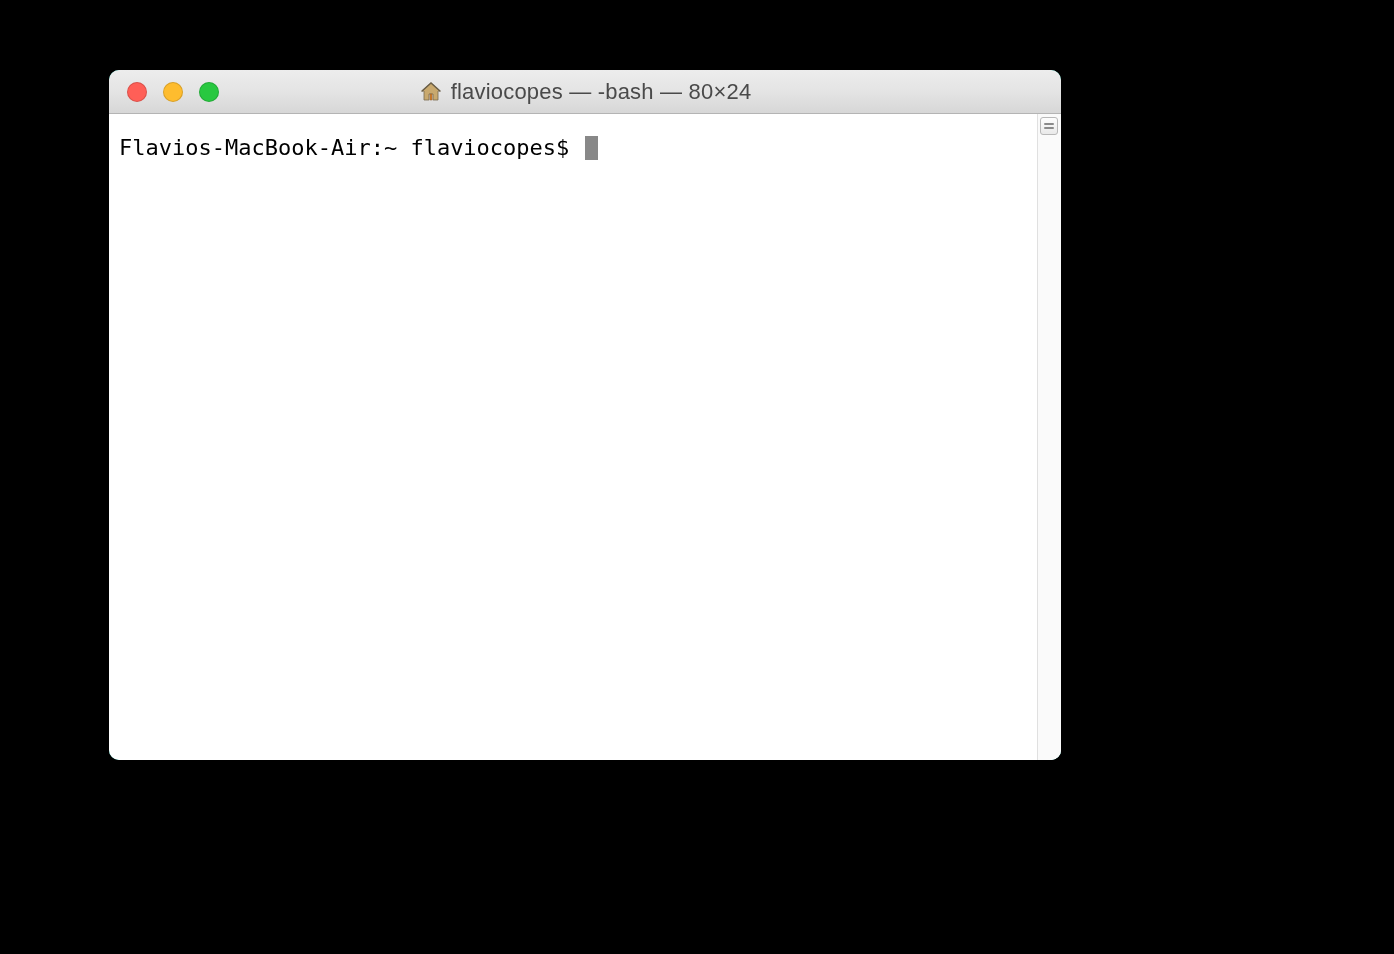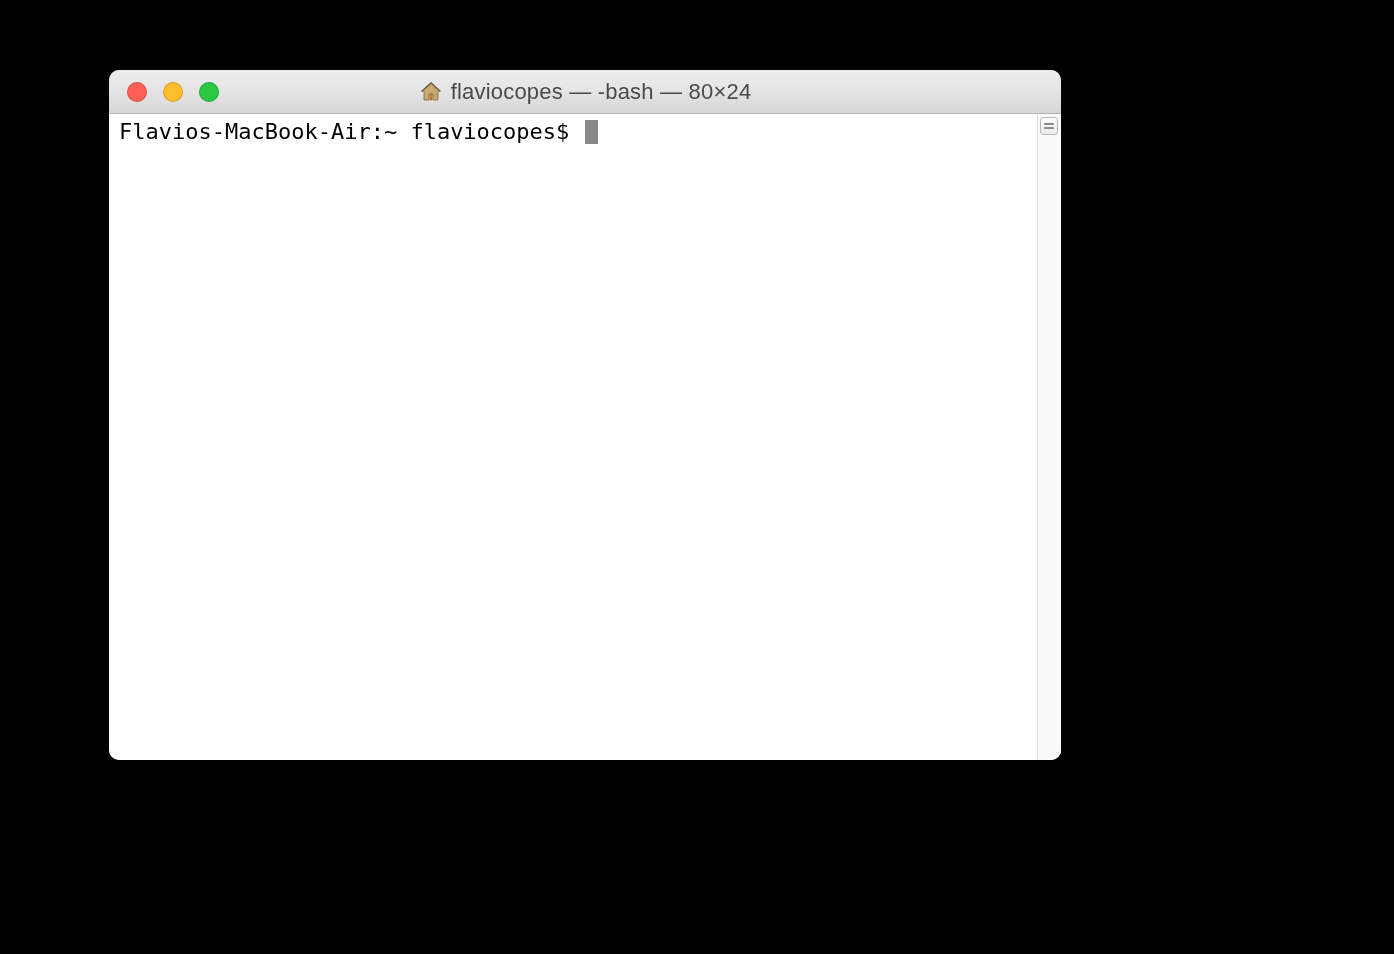--- a/index.html
+++ b/index.html
@@ -73,21 +73,21 @@
       letter-spacing: 0.2px;
     }
     .terminal-body {
       flex: 1;
       display: flex;
       background: #fff;
       position: relative;
     }
     .terminal-content {
       flex: 1;
-      padding: 4px 10px;
+      padding: 20px 10px;
       font-family: "Menlo", "Monaco", "Consolas", monospace;
       font-size: 22px;
       line-height: 1.25;
       color: #000;
       white-space: pre;
       overflow: hidden;
     }
     .prompt-line {
       display: inline;
     }

